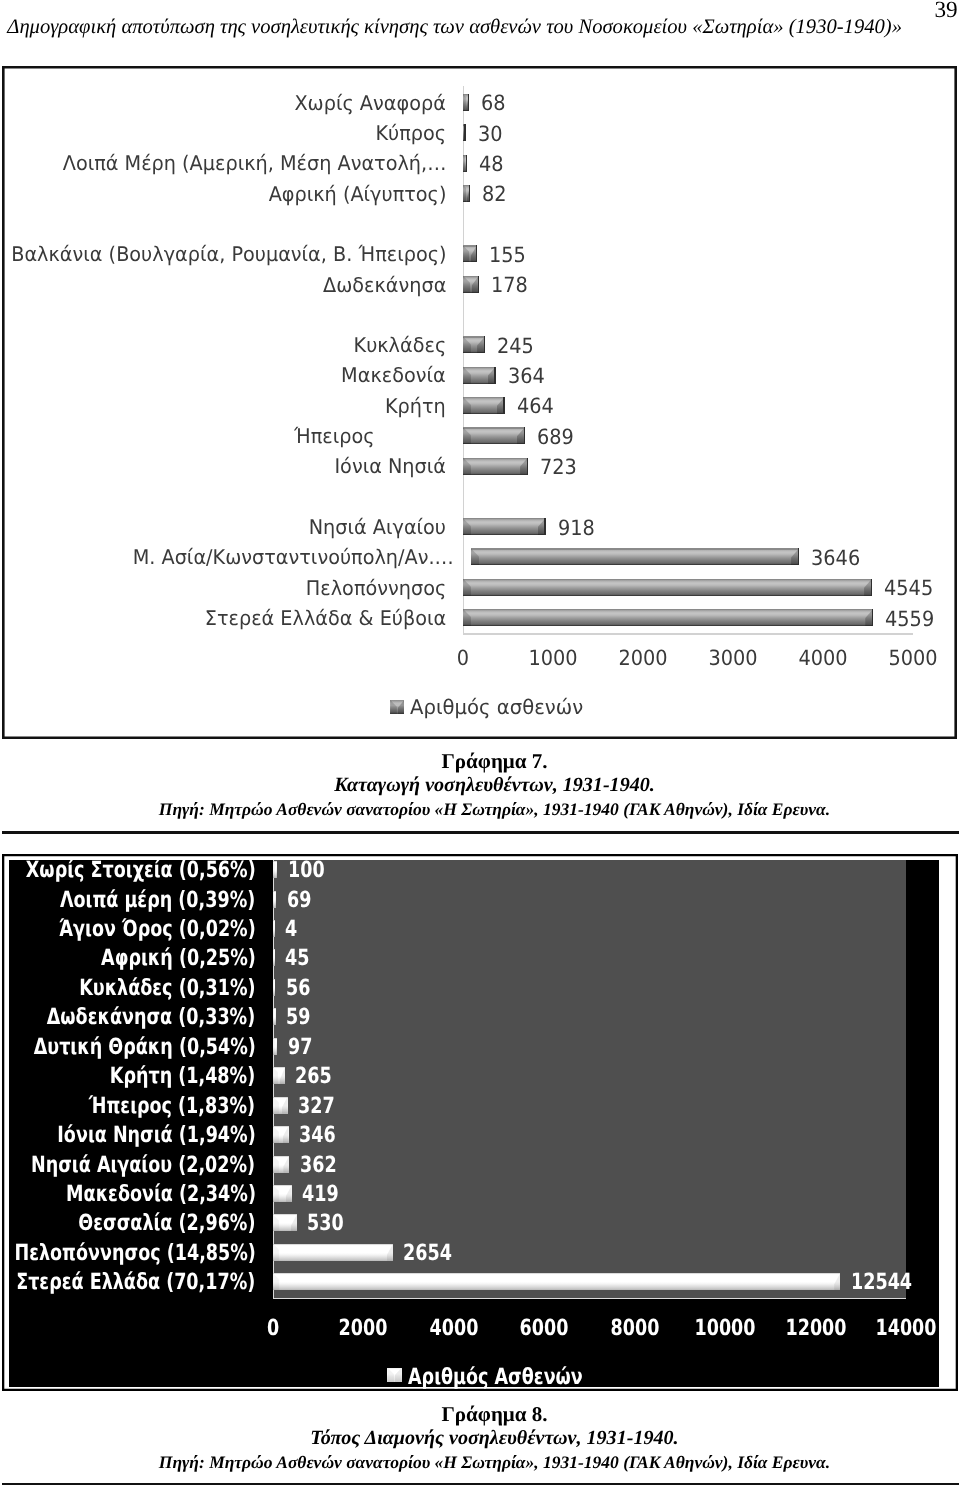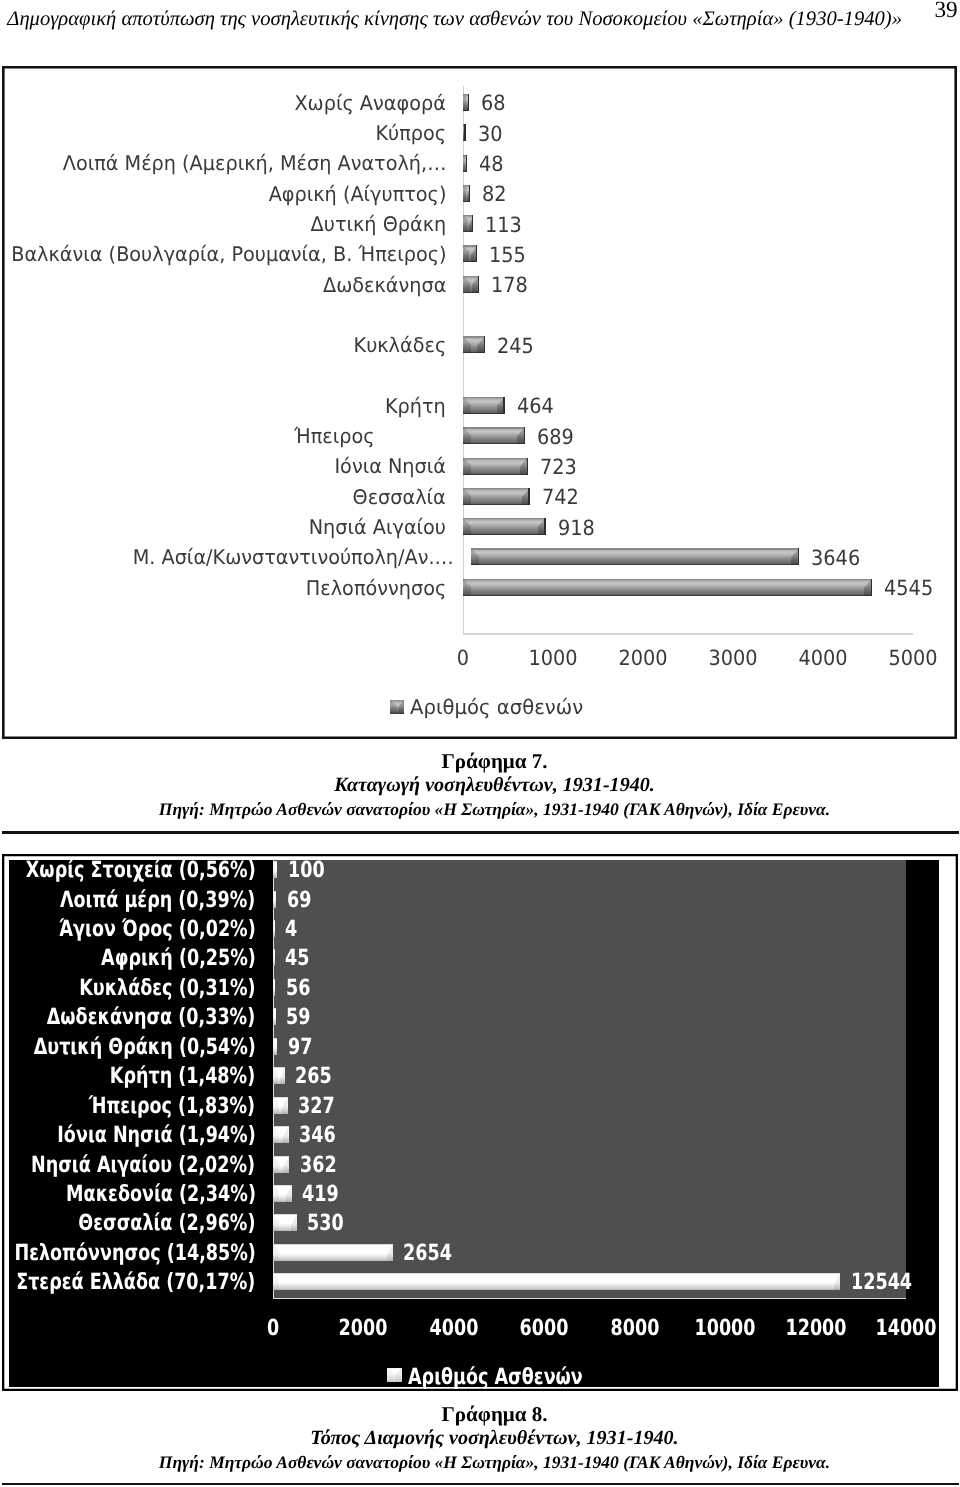--- a/index.html
+++ b/index.html
@@ -2,21 +2,21 @@
 <html><head>
 <meta charset="utf-8">
 <style>
   html,body{margin:0;padding:0;background:#fff;}
   body{width:960px;height:1487px;font-family:"DejaVu Sans",sans-serif;}
   *{-webkit-font-smoothing:antialiased;text-rendering:geometricPrecision;}
   .page{position:relative;width:960px;height:1487px;overflow:hidden;background:#fff;will-change:transform;}
 
   
   .runhead{position:absolute;left:0;top:0;width:960px;height:40px;}
-  .runhead .title{position:absolute;left:7.3px;top:9px;
+  .runhead .title{position:absolute;left:7.3px;top:17px;
       font-family:"Liberation Serif",serif;font-style:italic;font-size:20.6px;
       color:#000;white-space:nowrap;line-height:1;}
   .runhead .pageno{position:absolute;left:934.5px;top:-1.2px;
       font-family:"Liberation Serif",serif;font-size:23.2px;color:#000;line-height:1;}
 
   
   .chart1{position:absolute;left:2.4px;top:65.8px;width:955px;height:673.5px;
       box-sizing:border-box;background:#fff;box-shadow:inset 0 0 0 2.6px #111;}
   .c1-plot{position:absolute;left:0;top:0;width:954px;height:673px;}
   .c1-axisline{position:absolute;background:#d2d2d2;}
@@ -124,30 +124,20 @@
       <div class="c1-row" style="left:0;top:119.1px;width:954px;">
         <span class="c1-label" style="top:-1.3px;">Αφρική (Αίγυπτος)</span>
         <div class="c1-bar" style="left:460.6px;top:0;width:7.4px;">
             <div class="c1-bev-t"></div>
             <div class="c1-bev-l" style="width:3.35px;clip-path:polygon(0 0,3.35px 3.35px,3.35px 17px,0 17px);"></div>
             <div class="c1-bev-r" style="width:3.35px;clip-path:polygon(3.35px 0,3.35px 17px,0 17px,0 13.65px);"></div>
             <div class="c1-bev-e"></div>
           </div>
         <span class="c1-val" style="left:480.0px;top:-0.6px;">82</span>
       </div>
-      <div class="c1-row" style="left:0;top:149.4px;width:954px;">
-        <span class="c1-label" style="top:-1.3px;">Δυτική Θράκη</span>
-        <div class="c1-bar" style="left:460.6px;top:0;width:10.2px;">
-            <div class="c1-bev-t"></div>
-            <div class="c1-bev-l" style="width:4.62px;clip-path:polygon(0 0,4.62px 4.62px,4.62px 17px,0 17px);"></div>
-            <div class="c1-bev-r" style="width:4.62px;clip-path:polygon(4.62px 0,4.62px 17px,0 17px,0 12.38px);"></div>
-            <div class="c1-bev-e"></div>
-          </div>
-        <span class="c1-val" style="left:482.8px;top:-0.6px;">113</span>
-      </div>
       <div class="c1-row" style="left:0;top:179.7px;width:954px;">
         <span class="c1-label" style="top:-1.3px;">Βαλκάνια (Βουλγαρία, Ρουμανία, Β. Ήπειρος)</span>
         <div class="c1-bar" style="left:460.6px;top:0;width:13.9px;">
             <div class="c1-bev-t"></div>
             <div class="c1-bev-l" style="width:6.34px;clip-path:polygon(0 0,6.34px 6.34px,6.34px 17px,0 17px);"></div>
             <div class="c1-bev-r" style="width:6.34px;clip-path:polygon(6.34px 0,6.34px 17px,0 17px,0 10.66px);"></div>
             <div class="c1-bev-e"></div>
           </div>
         <span class="c1-val" style="left:486.6px;top:-0.6px;">155</span>
       </div>
@@ -164,20 +154,30 @@
       <div class="c1-row" style="left:0;top:270.6px;width:954px;">
         <span class="c1-label" style="top:-1.3px;">Κυκλάδες</span>
         <div class="c1-bar" style="left:460.6px;top:0;width:22.1px;">
             <div class="c1-bev-t"></div>
             <div class="c1-bev-l" style="width:8.00px;clip-path:polygon(0 0,8.00px 8.00px,8.00px 17px,0 17px);"></div>
             <div class="c1-bev-r" style="width:8.00px;clip-path:polygon(8.00px 0,8.00px 17px,0 17px,0 9.00px);"></div>
             <div class="c1-bev-e"></div>
           </div>
         <span class="c1-val" style="left:494.7px;top:-0.6px;">245</span>
       </div>
+      <div class="c1-row" style="left:0;top:300.9px;width:954px;">
+        <span class="c1-label" style="top:-1.3px;">Μακεδονία</span>
+        <div class="c1-bar" style="left:460.6px;top:0;width:32.8px;">
+            <div class="c1-bev-t"></div>
+            <div class="c1-bev-l" style="width:8.00px;clip-path:polygon(0 0,8.00px 8.00px,8.00px 17px,0 17px);"></div>
+            <div class="c1-bev-r" style="width:8.00px;clip-path:polygon(8.00px 0,8.00px 17px,0 17px,0 9.00px);"></div>
+            <div class="c1-bev-e"></div>
+          </div>
+        <span class="c1-val" style="left:505.4px;top:-0.6px;">364</span>
+      </div>
       <div class="c1-row" style="left:0;top:331.2px;width:954px;">
         <span class="c1-label" style="top:-1.3px;">Κρήτη</span>
         <div class="c1-bar" style="left:460.6px;top:0;width:41.8px;">
             <div class="c1-bev-t"></div>
             <div class="c1-bev-l" style="width:8.00px;clip-path:polygon(0 0,8.00px 8.00px,8.00px 17px,0 17px);"></div>
             <div class="c1-bev-r" style="width:8.00px;clip-path:polygon(8.00px 0,8.00px 17px,0 17px,0 9.00px);"></div>
             <div class="c1-bev-e"></div>
           </div>
         <span class="c1-val" style="left:514.4px;top:-0.6px;">464</span>
       </div>
@@ -194,30 +194,20 @@
       <div class="c1-row" style="left:0;top:391.8px;width:954px;">
         <span class="c1-label" style="top:-1.3px;">Ιόνια Νησιά</span>
         <div class="c1-bar" style="left:460.6px;top:0;width:65.1px;">
             <div class="c1-bev-t"></div>
             <div class="c1-bev-l" style="width:8.00px;clip-path:polygon(0 0,8.00px 8.00px,8.00px 17px,0 17px);"></div>
             <div class="c1-bev-r" style="width:8.00px;clip-path:polygon(8.00px 0,8.00px 17px,0 17px,0 9.00px);"></div>
             <div class="c1-bev-e"></div>
           </div>
         <span class="c1-val" style="left:537.7px;top:-0.6px;">723</span>
       </div>
-      <div class="c1-row" style="left:0;top:422.1px;width:954px;">
-        <span class="c1-label" style="top:-1.3px;">Θεσσαλία</span>
-        <div class="c1-bar" style="left:460.6px;top:0;width:66.8px;">
-            <div class="c1-bev-t"></div>
-            <div class="c1-bev-l" style="width:8.00px;clip-path:polygon(0 0,8.00px 8.00px,8.00px 17px,0 17px);"></div>
-            <div class="c1-bev-r" style="width:8.00px;clip-path:polygon(8.00px 0,8.00px 17px,0 17px,0 9.00px);"></div>
-            <div class="c1-bev-e"></div>
-          </div>
-        <span class="c1-val" style="left:539.4px;top:-0.6px;">742</span>
-      </div>
       <div class="c1-row" style="left:0;top:452.4px;width:954px;">
         <span class="c1-label" style="top:-1.3px;">Νησιά Αιγαίου</span>
         <div class="c1-bar" style="left:460.6px;top:0;width:82.6px;">
             <div class="c1-bev-t"></div>
             <div class="c1-bev-l" style="width:8.00px;clip-path:polygon(0 0,8.00px 8.00px,8.00px 17px,0 17px);"></div>
             <div class="c1-bev-r" style="width:8.00px;clip-path:polygon(8.00px 0,8.00px 17px,0 17px,0 9.00px);"></div>
             <div class="c1-bev-e"></div>
           </div>
         <span class="c1-val" style="left:555.2px;top:-0.6px;">918</span>
       </div>
@@ -233,20 +223,30 @@
       </div>
       <div class="c1-row" style="left:0;top:513.0px;width:954px;text-align:right;">
         <span class="c1-label" style="top:-1.3px;">Πελοπόννησος</span>
         <div class="c1-bar" style="left:460.6px;top:0;width:409.1px;">
             <div class="c1-bev-t"></div>
             <div class="c1-bev-l" style="width:8.00px;clip-path:polygon(0 0,8.00px 8.00px,8.00px 17px,0 17px);"></div>
             <div class="c1-bev-r" style="width:8.00px;clip-path:polygon(8.00px 0,8.00px 17px,0 17px,0 9.00px);"></div>
             <div class="c1-bev-e"></div>
           </div>
         <span class="c1-val" style="left:881.7px;top:-0.6px;">4545</span>
+      </div>
+      <div class="c1-row" style="left:0;top:543.3px;width:954px;">
+        <span class="c1-label" style="top:-1.3px;">Στερεά Ελλάδα &amp; Εύβοια</span>
+        <div class="c1-bar" style="left:460.6px;top:0;width:410.3px;">
+            <div class="c1-bev-t"></div>
+            <div class="c1-bev-l" style="width:8.00px;clip-path:polygon(0 0,8.00px 8.00px,8.00px 17px,0 17px);"></div>
+            <div class="c1-bev-r" style="width:8.00px;clip-path:polygon(8.00px 0,8.00px 17px,0 17px,0 9.00px);"></div>
+            <div class="c1-bev-e"></div>
+          </div>
+        <span class="c1-val" style="left:882.9px;top:-0.6px;">4559</span>
       </div>
       <span class="c1-tick" style="left:460.6px;top:582.7px;width:80px;margin-left:-40px;">0</span>
       <span class="c1-tick" style="left:550.6px;top:582.7px;width:80px;margin-left:-40px;">1000</span>
       <span class="c1-tick" style="left:640.6px;top:582.7px;width:80px;margin-left:-40px;">2000</span>
       <span class="c1-tick" style="left:730.6px;top:582.7px;width:80px;margin-left:-40px;">3000</span>
       <span class="c1-tick" style="left:820.6px;top:582.7px;width:80px;margin-left:-40px;">4000</span>
       <span class="c1-tick" style="left:910.6px;top:582.7px;width:80px;margin-left:-40px;">5000</span>
     </div>
     <div class="c1-legend">
       <span class="sw"></span><span class="lt">Αριθμός ασθενών</span>

